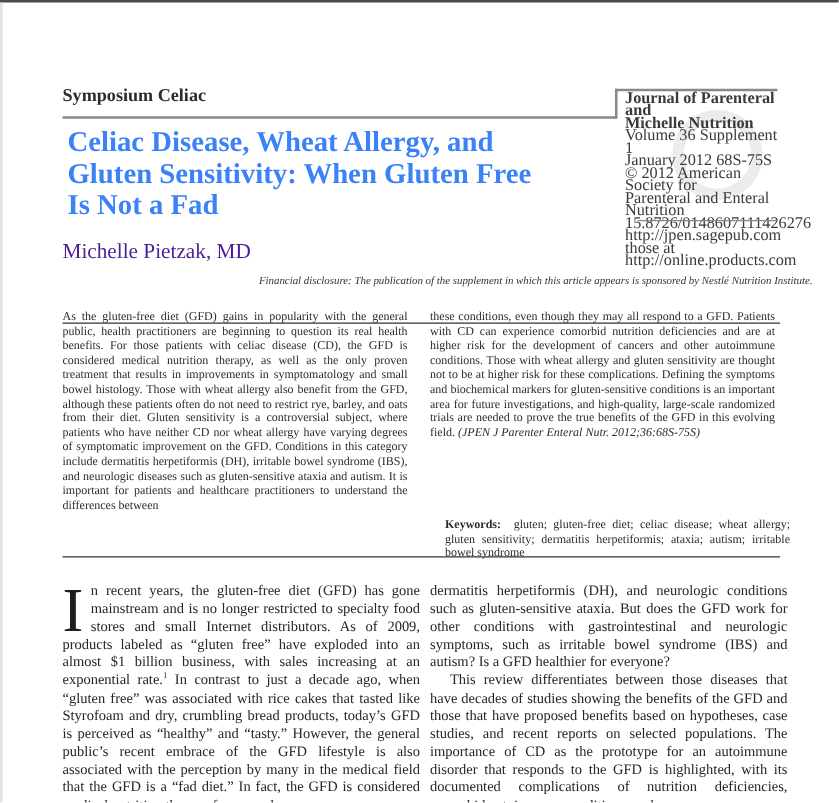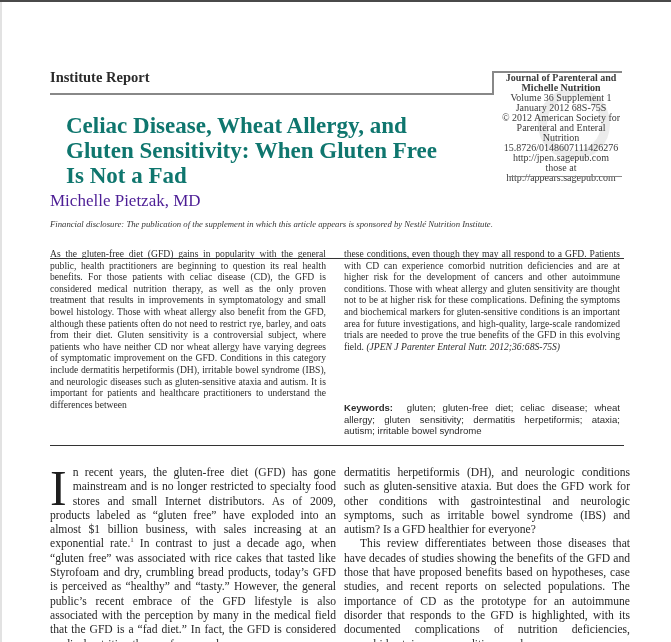--- a/index.html
+++ b/index.html
@@ -17,58 +17,58 @@
       position: absolute; left: 50px; top: 69px;
       font-family: "Liberation Serif", serif; font-weight: bold; font-size: 14.5px; color: #2b2b2b;
     }
     .hdr-line-left { position: absolute; left: 50px; top: 93px; width: 443px; height: 2px; background: #888; }
     .hdr-line-vert { position: absolute; left: 492px; top: 71px; width: 2px; height: 24px; background: #888; }
     .hdr-line-top { position: absolute; left: 492px; top: 71px; width: 130px; height: 2px; background: #888; }
 
     .title {
       position: absolute; left: 50px; top: 97px; width: 390px;
       font-family: "Liberation Serif", serif; font-weight: bold; font-size: 23px; line-height: 25px;
-      color: #0f766e; margin: 16px;
+      color: #3b82f6; margin: 4px;
     }
     .journal-box {
       position: absolute; left: 500px; top: 73px; width: 122px;
-      text-align: center;
-      font-family: "Liberation Serif", serif; font-size: 10px; line-height: 10px; color: #3a3a3a;
+      text-align: left;
+      font-family: "Liberation Serif", serif; font-size: 13px; line-height: 10px; color: #3a3a3a;
     }
     .journal-box .jname { font-weight: bold; }
     .watermark {
       position: absolute; left: 538px; top: 88px; width: 72px; height: 72px;
       border-radius: 50%; border: 9px solid #ececec; box-sizing: border-box;
     }
     .journal-bottom-line { position: absolute; left: 510px; top: 176px; width: 112px; height: 1px; background: #888; }
 
     .author {
       position: absolute; left: 50px; top: 191px;
       font-family: "Liberation Serif", serif; font-size: 17px; color: #4c1d95;
     }
     .disclosure {
       position: absolute; left: 50px; top: 219px; width: 600px;
-      font-family: "Liberation Serif", serif; font-style: italic; font-size: 8.7px; color: #333;
+      font-family: "Liberation Serif", serif; font-style: italic; font-size: 8.7px; color: #333; text-align: right;
     }
 
     .abs-top-line { position: absolute; left: 50px; top: 258px; width: 574px; height: 1px; background: #333; }
     .abs-bottom-line { position: absolute; left: 50px; top: 445px; width: 574px; height: 1px; background: #333; }
 
     .abstract-col {
       position: absolute; top: 248px; width: 276px;
       font-family: "Liberation Serif", serif; font-size: 9.6px; line-height: 11.6px;
       text-align: justify; color: #2c2c2c; margin: 0;
     }
     .abstract-col.left { left: 50px; }
     .abstract-col.right { left: 344px; }
     .abstract-col .cite { font-style: italic; }
     .keywords {
       position: absolute; left: 344px; top: 402px; width: 276px;
-      font-family: Liberation Sans, sans-serif; font-size: 9.6px; line-height: 11.6px;
-      text-align: justify; color: #2c2c2c; margin: 0;
+      font-family: Liberation Serif, serif; font-size: 9.6px; line-height: 11.6px;
+      text-align: justify; color: #2c2c2c; margin: 12px;
     }
     .keywords .kw-label { font-weight: bold; }
 
     .body-col {
       position: absolute; top: 466px; width: 286px;
       font-family: "Liberation Serif", serif; font-size: 11.6px; line-height: 14.3px;
       text-align: justify; color: #262626; margin: 0;
     }
     .body-col.left { left: 50px; }
     .body-col.right { left: 344px; }
@@ -78,39 +78,39 @@
     }
     .indent { display: inline-block; width: 16px; }
     sup { font-size: 7px; line-height: 0; }
   </style>
 </head>
 <body>
 
 <div class="topbar"></div>
 <div class="leftedge"></div>
 
-<div class="section-label">Institute Report</div>
+<div class="section-label">Symposium Celiac</div>
 <div class="hdr-line-left"></div>
 <div class="hdr-line-vert"></div>
 <div class="hdr-line-top"></div>
 
 <h1 class="title">Celiac Disease, Wheat Allergy, and Gluten Sensitivity: When Gluten Free Is Not a Fad</h1>
 
 <div class="watermark"></div>
 <div class="journal-box">
   <div class="jname">Journal of Parenteral and</div>
   <div class="jname">Michelle Nutrition</div>
   <div>Volume 36 Supplement 1</div>
   <div>January 2012  68S-75S</div>
   <div>© 2012 American Society for</div>
   <div>Parenteral and Enteral Nutrition</div>
   <div>15.8726/0148607111426276</div>
   <div>http://jpen.sagepub.com</div>
   <div>those at</div>
-  <div>http://appears.sagepub.com</div>
+  <div>http://online.products.com</div>
 </div>
 <div class="journal-bottom-line"></div>
 
 <div class="author">Michelle Pietzak, MD</div>
 <div class="disclosure">Financial disclosure: The publication of the supplement in which this article appears is sponsored by Nestlé Nutrition Institute.</div>
 
 <div class="abs-top-line"></div>
 
 <p class="abstract-col left">As the gluten-free diet (GFD) gains in popularity with the general public, health practitioners are beginning to question its real health benefits. For those patients with celiac disease (CD), the GFD is considered medical nutrition therapy, as well as the only proven treatment that results in improvements in symptomatology and small bowel histology. Those with wheat allergy also benefit from the GFD, although these patients often do not need to restrict rye, barley, and oats from their diet. Gluten sensitivity is a controversial subject, where patients who have neither CD nor wheat allergy have varying degrees of symptomatic improvement on the GFD. Conditions in this category include dermatitis herpetiformis (DH), irritable bowel syndrome (IBS), and neurologic diseases such as gluten-sensitive ataxia and autism. It is important for patients and healthcare practitioners to understand the differences between</p>
 <p class="abstract-col right"><span>these conditions, even though they may all respond to a GFD. Patients with CD can experience comorbid nutrition deficiencies and are at higher risk for the development of cancers and other autoimmune conditions. Those with wheat allergy and gluten sensitivity are thought not to be at higher risk for these complications. Defining the symptoms and biochemical markers for gluten-sensitive conditions is an important area for future investigations, and high-quality, large-scale randomized trials are needed to prove the true benefits of the GFD in this evolving field.</span> <span class="cite">(JPEN J Parenter Enteral Nutr. 2012;36:68S-75S)</span></p>

